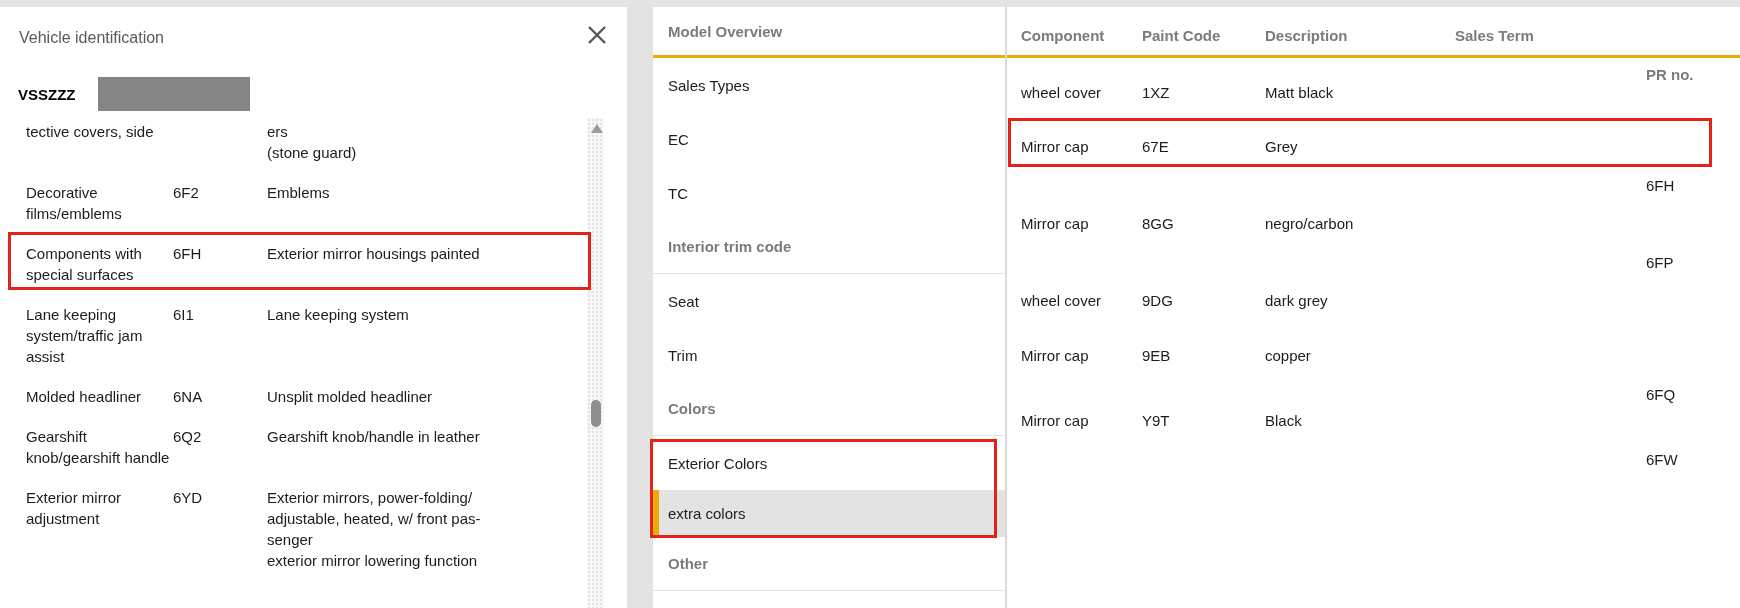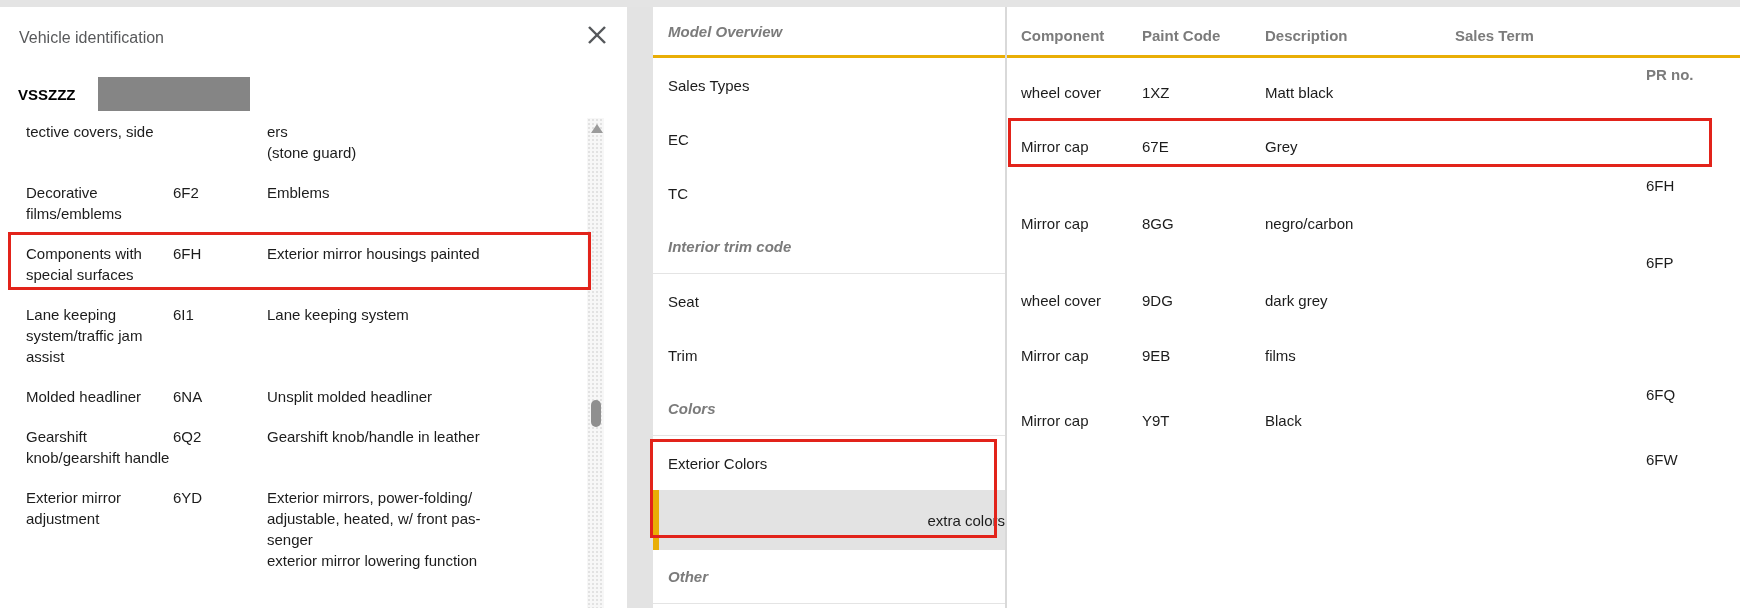--- a/index.html
+++ b/index.html
@@ -32,26 +32,26 @@
   .eq-desc{width:312px;white-space:pre-line;}
   
   #left-scrollbar{left:587px;top:118px;width:17px;height:490px;background:#f7f7f7;
     background-image:radial-gradient(#e2e2e2 1px,transparent 1.2px);background-size:4px 4px;}
   #scroll-up-arrow{left:591px;top:124px;width:0;height:0;border-left:6px solid transparent;border-right:6px solid transparent;border-bottom:9px solid #9b9b9b;cursor:pointer;}
   #scroll-thumb{left:591px;top:400px;width:10px;height:27px;border-radius:5px;background:#8f8f8f;cursor:pointer;}
 
   
   #nav-rows{left:653px;top:7px;width:352px;}
   .nav-row{height:54px;display:flex;align-items:center;padding-left:15px;box-sizing:border-box;cursor:pointer;background:#fff;}
-  .nav-row.header{color:var(--header_grey);font-weight:bold;cursor:default;font-style:italic;}
+  .nav-row.header{color:var(--header_grey);font-weight:bold;cursor:default;}
   #nav-rows .nav-row:nth-child(1){height:51px;border-bottom:3px solid var(--accent_yellow);}
   #nav-rows .nav-row:nth-child(5),
   #nav-rows .nav-row:nth-child(8),
   #nav-rows .nav-row:nth-child(11){border-bottom:1px solid #e4e4e4;}
-  .nav-row.selected{height:60px;background:#e3e3e3;box-shadow:inset 6px 0 0 var(--accent_yellow);justify-content:flex-end;}
+  .nav-row.selected{height:47px;background:#e3e3e3;box-shadow:inset 6px 0 0 var(--accent_yellow);}
 
   
   #table-panel{left:1007px;top:7px;width:733px;height:601px;}
   #table-header{position:absolute;left:0;top:15px;width:733px;height:40px;}
   #table-underline{position:absolute;left:0;top:48px;width:733px;height:3px;background:var(--accent_yellow);}
   .th{position:absolute;top:3px;font-weight:bold;color:var(--header_grey);}
   .col-component{left:14px;width:110px;}
   .col-paint{left:135px;width:115px;}
   .col-desc{left:258px;width:185px;}
   .col-sales{left:448px;width:185px;}
@@ -202,21 +202,21 @@
         <div class="trow" style="top: 283px;">
     <div class="td col-component">wheel cover</div>
     <div class="td col-paint">9DG</div>
     <div class="td col-desc">dark grey</div>
     <div class="td col-sales"></div>
     <div class="td col-pr"></div>
   </div>
         <div class="trow" style="top: 338px;">
     <div class="td col-component">Mirror cap</div>
     <div class="td col-paint">9EB</div>
-    <div class="td col-desc">films</div>
+    <div class="td col-desc">copper</div>
     <div class="td col-sales"></div>
     <div class="td col-pr">6FQ</div>
   </div>
         <div class="trow" style="top: 403px;">
     <div class="td col-component">Mirror cap</div>
     <div class="td col-paint">Y9T</div>
     <div class="td col-desc">Black</div>
     <div class="td col-sales"></div>
     <div class="td col-pr">6FW</div>
   </div>

